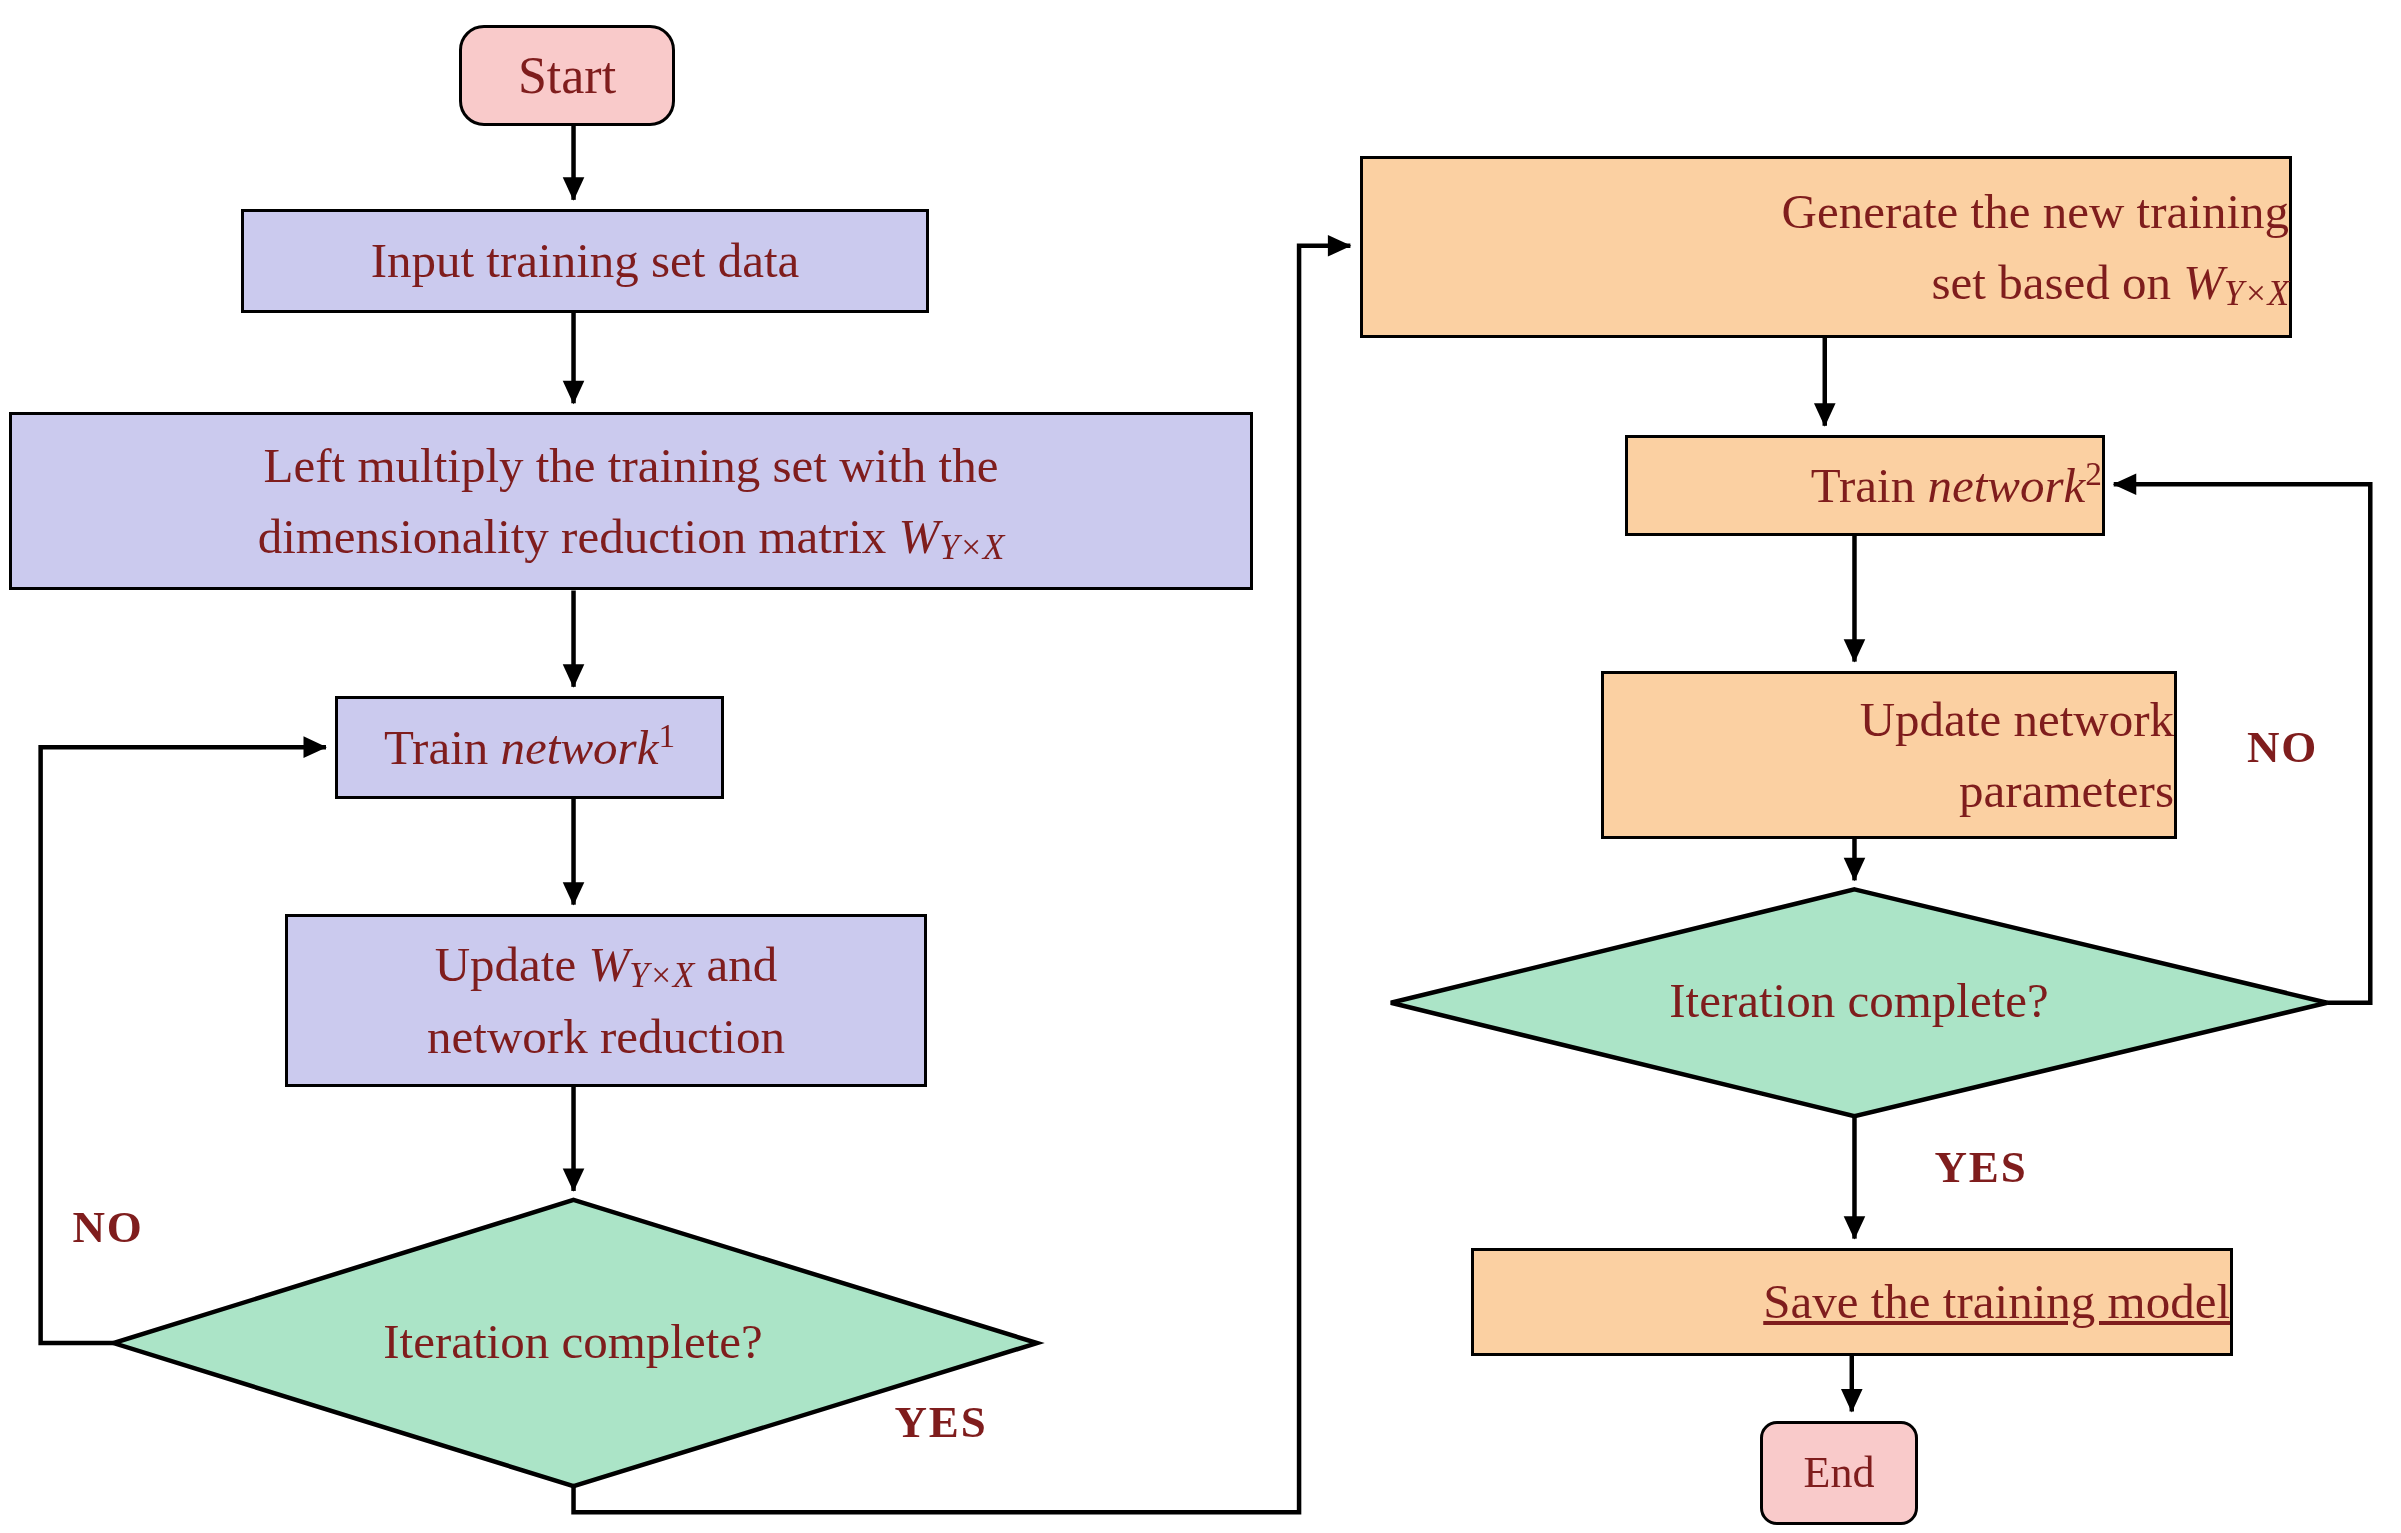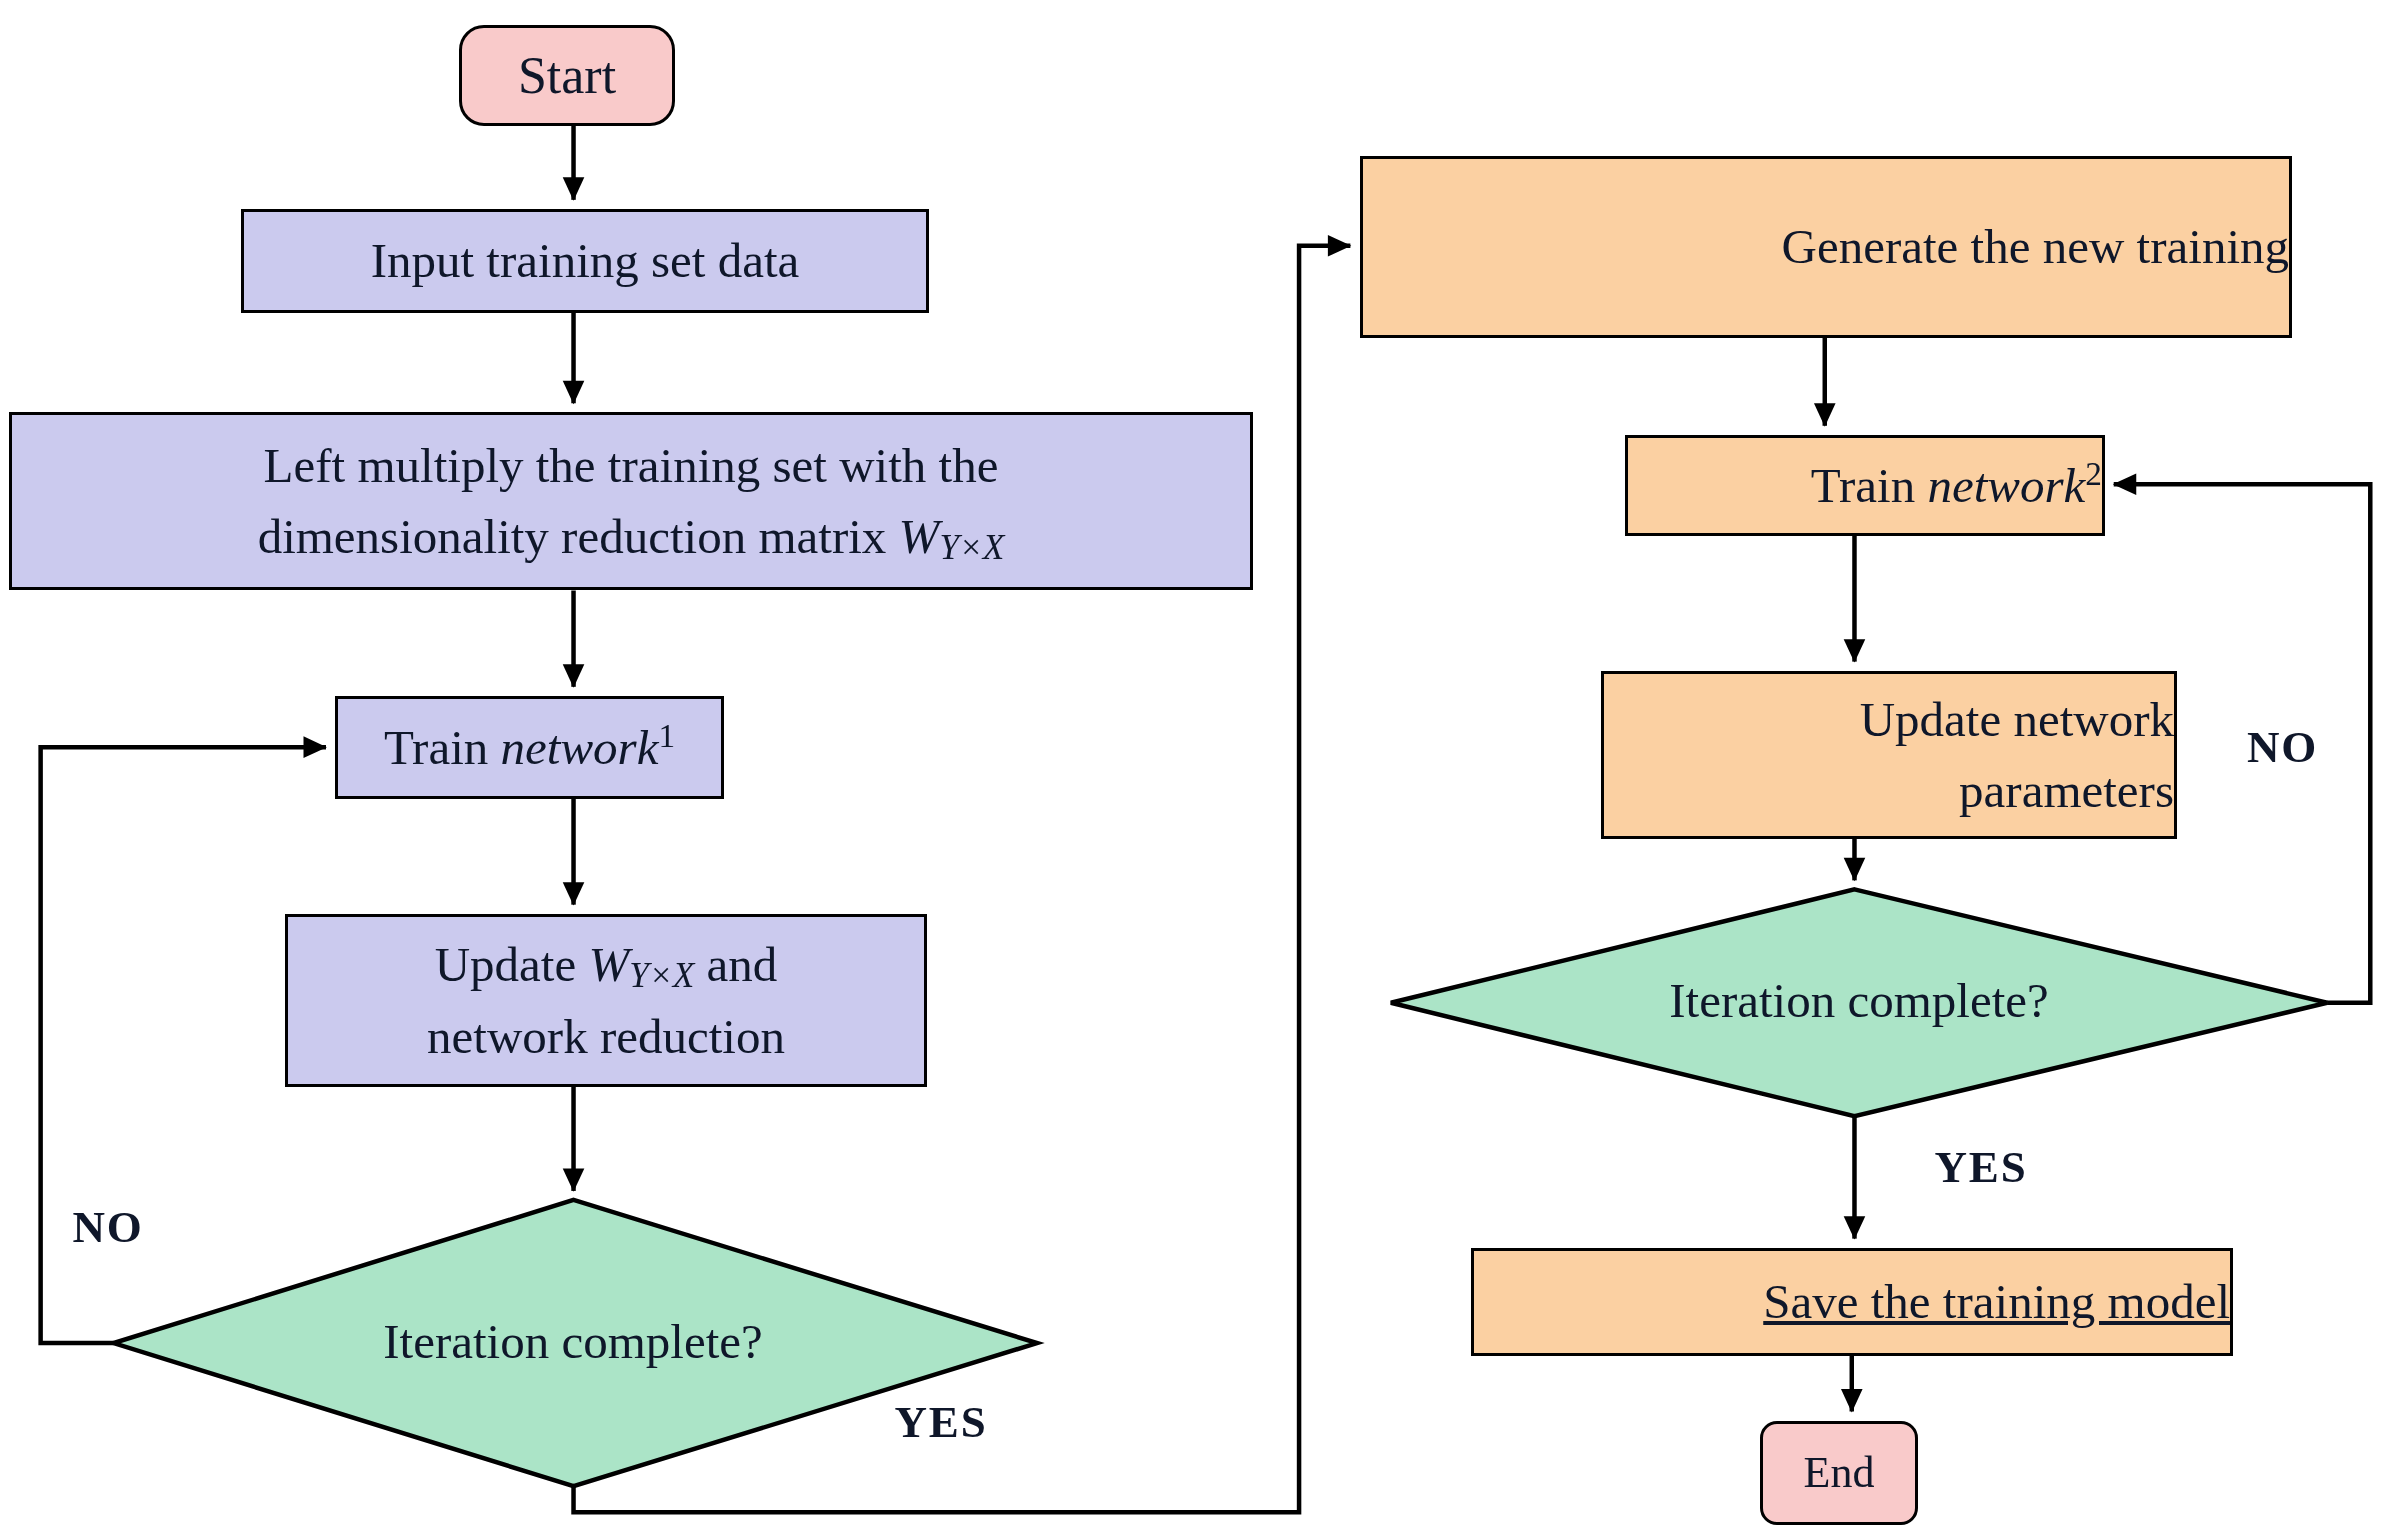--- a/index.html
+++ b/index.html
@@ -1,21 +1,21 @@
 <!DOCTYPE html>
 <html style="--terminal: #f9caca; --process-left: #cbcaee; --process-right: #fbd0a2; --decision: #abe4c7; --stroke: #000000; --background: #ffffff;font-size:14.4px"><head>
 <meta charset="utf-8">
 <style>
   :root{
     --terminal:#f9caca; --process-left:#cbcaee; --process-right:#fbd0a2;
     --decision:#abe4c7; --stroke:#000000; --background:#ffffff;
   }
   html,body{margin:0;padding:0;background:var(--background);}
   #canvas{position:relative;width:2401px;height:1533px;background:var(--background);
-          font-family:"Liberation Serif","DejaVu Serif",serif;color:#0f172a;overflow:hidden;}
+          font-family:"Liberation Serif","DejaVu Serif",serif;color:#7f1d1d;overflow:hidden;}
   #wires{position:absolute;left:0;top:0;width:2401px;height:1533px;}
   .edge{stroke:var(--stroke);stroke-width:5;fill:none;}
   .shape{stroke:var(--stroke);stroke-width:5;}
   .node{position:absolute;box-sizing:border-box;border:3.6px solid var(--stroke);
         display:flex;flex-direction:column;align-items:center;justify-content:center;
         text-align:center;font-size:49px;line-height:1.45;}
   .terminal{background:var(--terminal);}
   .proc-l{background:var(--process-left);}
   .proc-r{background:var(--process-right);align-items:flex-end;}
   .start{border-radius:25px;font-size:52px;}
@@ -83,20 +83,21 @@
 
   <div class="node proc-l" style="left:285px;top:914px;width:642px;height:173px;">
     <span class="line"><span>Update </span><span class="it">W</span><sub class="it">Y×X</sub><span> and</span></span>
     <span class="line">network reduction</span>
   </div>
 
   <div class="dlabel" style="left:168px;top:1313px;width:810px;">Iteration complete?</div>
 
   <div class="node proc-r" style="left:1360px;top:156px;width:932px;height:182px;">
     <span class="line">Generate the new training</span>
+    <span class="line"><span>set based on </span><span class="it">W</span><sub class="it">Y×X</sub></span>
   </div>
 
   <div class="node proc-r" style="left:1625px;top:435px;width:480px;height:101px;">
     <span><span>Train </span><span class="it">network</span><sup>2</sup></span>
   </div>
 
   <div class="node proc-r" style="left:1601px;top:671px;width:576px;height:168px;">
     <span class="line">Update network</span>
     <span class="line">parameters</span>
   </div>

